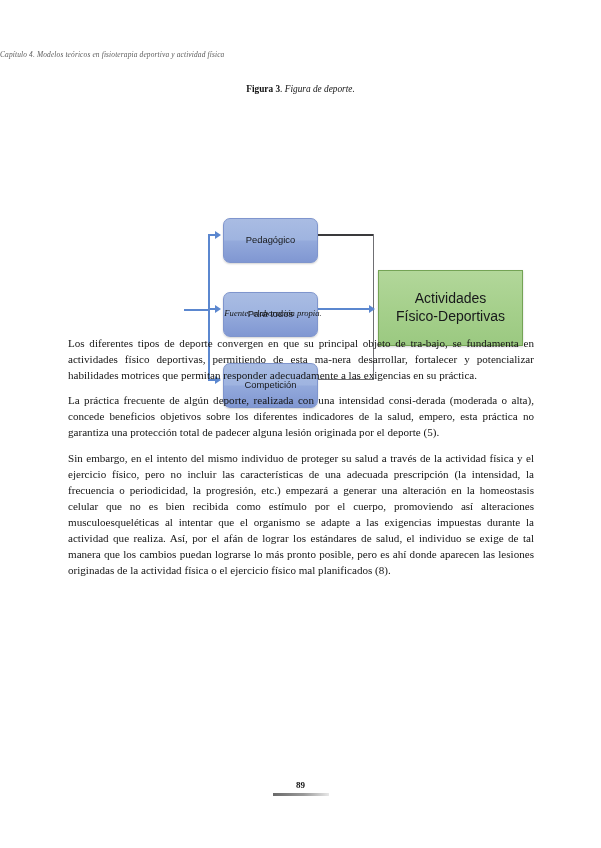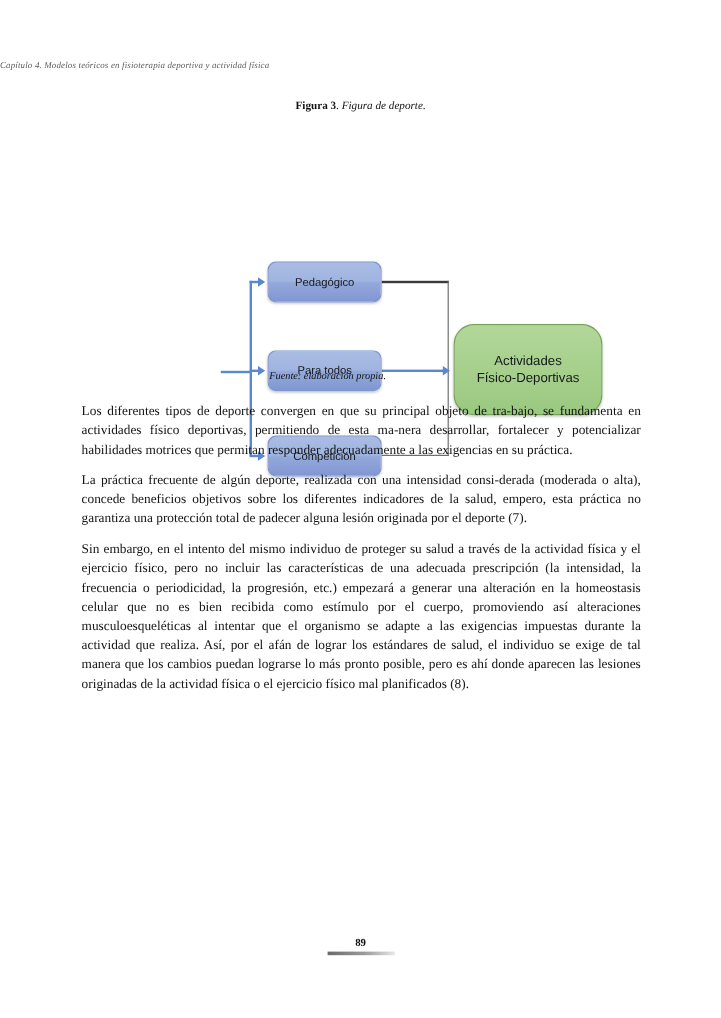--- a/index.html
+++ b/index.html
@@ -82,42 +82,42 @@
     font-weight: bold;
     font-size: 12.4px;
     letter-spacing: 0.3px;
     box-shadow: 0 1px 2px rgba(0,0,0,0.22);
   }
 
   
   .node-mid {
     left: 223px;
     width: 95px;
-    height: 34px;
+    height: 45px;
     background: linear-gradient(to bottom, #a9bce3 0%, #9fb4e0 48%, #93a9db 52%, #8097d2 100%);
     border: 1px solid #7f95cd;
     color: #17181a;
     font-size: 9.4px;
     box-shadow: 0 1px 2px rgba(0,0,0,0.18);
   }
   .node-pedagogico { top: 114px; }
   .node-paratodos  { top: 188px; }
   .node-competicion{ top: 259px; }
 
   
   .node-verde {
     left: 378px;
     top: 166px;
-    width: 124px;
+    width: 145px;
     height: 76px;
-    border-radius: 17px;
+    border-radius: 0;
     background: linear-gradient(to bottom, #b2d79a 0%, #a6d08c 50%, #9bc981 100%);
     border: 1px solid #74a355;
     color: #17181a;
-    font-size: 11px;
+    font-size: 14px;
     box-shadow: 0 1px 2px rgba(0,0,0,0.18);
   }
 
   
   .conn {
     position: absolute;
     background: #5b87cf;
   }
   .conn-h { height: 2px; }
   .conn-v { width: 2px; }
@@ -234,20 +234,20 @@
       <div>Actividades</div>
       <div>Físico-Deportivas</div>
     </div>
   </div>
 </div>
 
 <div class="figure-source">Fuente: elaboración propia.</div>
 
 <div class="body-text">
   <p>Los diferentes tipos de deporte convergen en que su principal objeto de tra-bajo, se fundamenta en actividades físico deportivas, permitiendo de esta ma-nera desarrollar, fortalecer y potencializar habilidades motrices que permitan responder adecuadamente a las exigencias en su práctica.</p>
-  <p>La práctica frecuente de algún deporte, realizada con una intensidad consi-derada (moderada o alta), concede beneficios objetivos sobre los diferentes indicadores de la salud, empero, esta práctica no garantiza una protección total de padecer alguna lesión originada por el deporte (7).</p>
+  <p>La práctica frecuente de algún deporte, realizada con una intensidad consi-derada (moderada o alta), concede beneficios objetivos sobre los diferentes indicadores de la salud, empero, esta práctica no garantiza una protección total de padecer alguna lesión originada por el deporte (5).</p>
   <p>Sin embargo, en el intento del mismo individuo de proteger su salud a través de la actividad física y el ejercicio físico, pero no incluir las características de una adecuada prescripción (la intensidad, la frecuencia o periodicidad, la progresión, etc.) empezará a generar una alteración en la homeostasis celular que no es bien recibida como estímulo por el cuerpo, promoviendo así alteraciones musculoesqueléticas al intentar que el organismo se adapte a las exigencias impuestas durante la actividad que realiza. Así, por el afán de lograr los estándares de salud, el individuo se exige de tal manera que los cambios puedan lograrse lo más pronto posible, pero es ahí donde aparecen las lesiones originadas de la actividad física o el ejercicio físico mal planificados (8).</p>
 </div>
 
 <div class="page-footer">
   <span class="page-number">89</span>
   <div class="footer-rule"></div>
 </div>
 
 </body></html>

